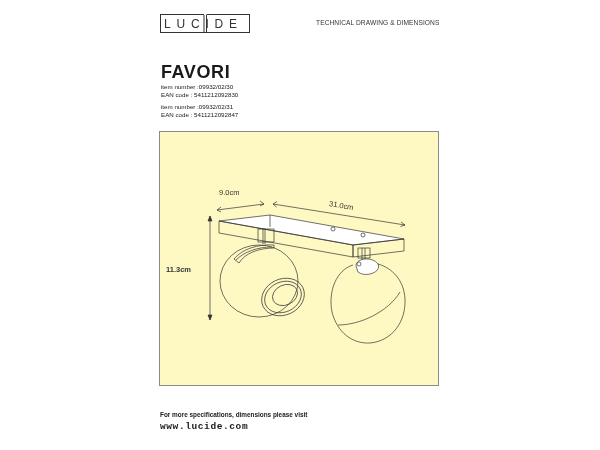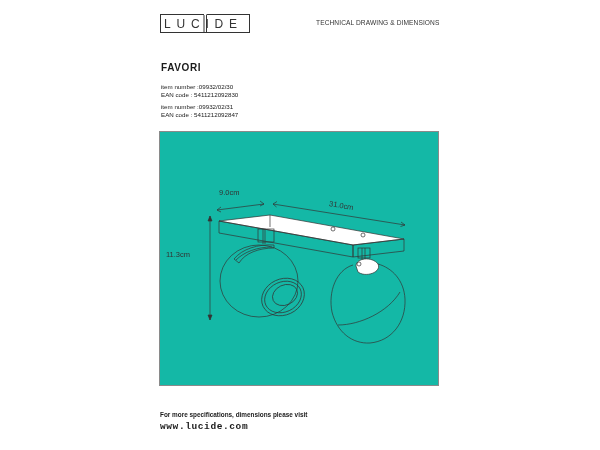--- a/index.html
+++ b/index.html
@@ -2,33 +2,33 @@
 <html><head>
   <meta charset="utf-8">
   <style>
     html, body { margin: 0; padding: 0; background: #ffffff; }
     body { width: 600px; height: 450px; position: relative; overflow: hidden;
       font-family: "Liberation Sans", "DejaVu Sans", sans-serif; color: #1a1a1a; }
     .logo { position: absolute; left: 160px; top: 14px; width: 90px; height: 32px; }
     .logo svg { display: block; }
     .doc-subtitle { position: absolute; left: 316px; top: 19px; font-size: 6.6px;
       letter-spacing: 0.1px; color: #333; text-transform: uppercase; }
-    .product-title { position: absolute; left: 161px; top: 62px; font-size: 10px;
+    .product-title { position: absolute; left: 161px; top: 62px; font-size: 18px;
       font-weight: bold; letter-spacing: 0.6px; color: #1a1a1a; }
     .item-block { position: absolute; left: 161px; font-size: 6.2px; line-height: 7.6px; color: #1a1a1a; }
     .item-block.b1 { top: 83px; }
     .item-block.b2 { top: 103px; }
     .item-block div { white-space: nowrap; }
     .drawing-frame { position: absolute; left: 159px; top: 131px; width: 280px; height: 255px;
-      border: 1.5px solid #8a8a8a; box-sizing: border-box; background: #14b8a6; }
+      border: 1.5px solid #8a8a8a; box-sizing: border-box; background: #fef9c3; }
     .drawing-frame svg { position: absolute; left: 0; top: 0; }
     .dim-label { position: absolute; font-size: 7.5px; color: #333; white-space: nowrap; }
     .dim-width { left: 59px; top: 56px; }
     .dim-length { left: 170px; top: 67px; transform: rotate(10deg); transform-origin: left top; }
-    .dim-height { left: 6px; top: 118px; }
+    .dim-height { left: 6px; top: 133px; font-weight: bold; }
     .footer-note { position: absolute; left: 160px; top: 411px; font-size: 6.4px; font-weight: bold; color: #1a1a1a; }
     .footer-url { position: absolute; left: 160px; top: 421px; font-size: 9.5px; font-weight: bold;
       letter-spacing: 0.6px; color: #1a1a1a; font-family: Liberation Mono, monospace; }
   </style>
 </head>
 <body>
 
 <div class="logo">
   <svg width="90" height="19" viewBox="0 0 90 19">
     <rect x="0.5" y="0.5" width="46" height="18" fill="none" stroke="#333" stroke-width="1"></rect>

